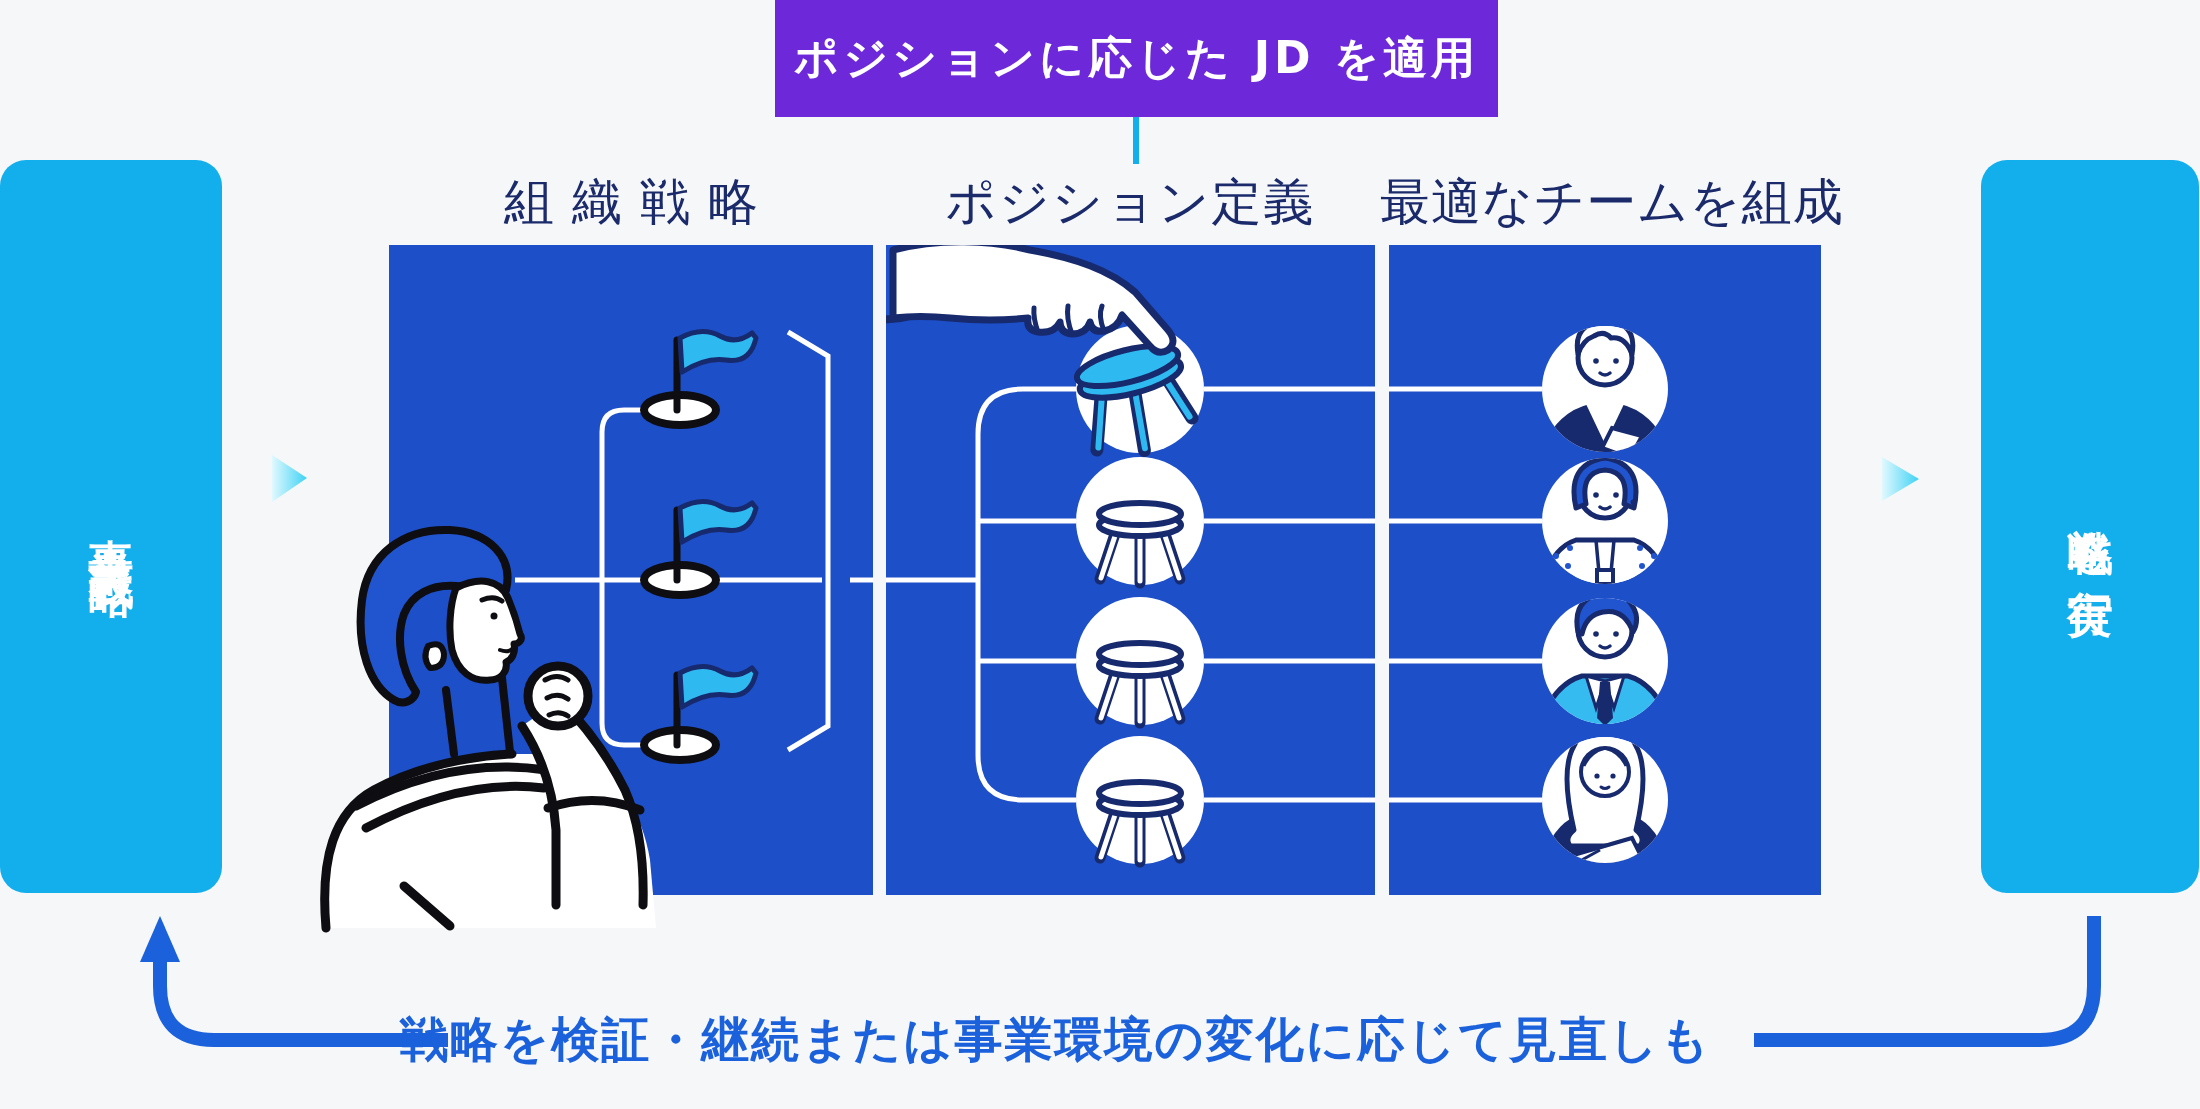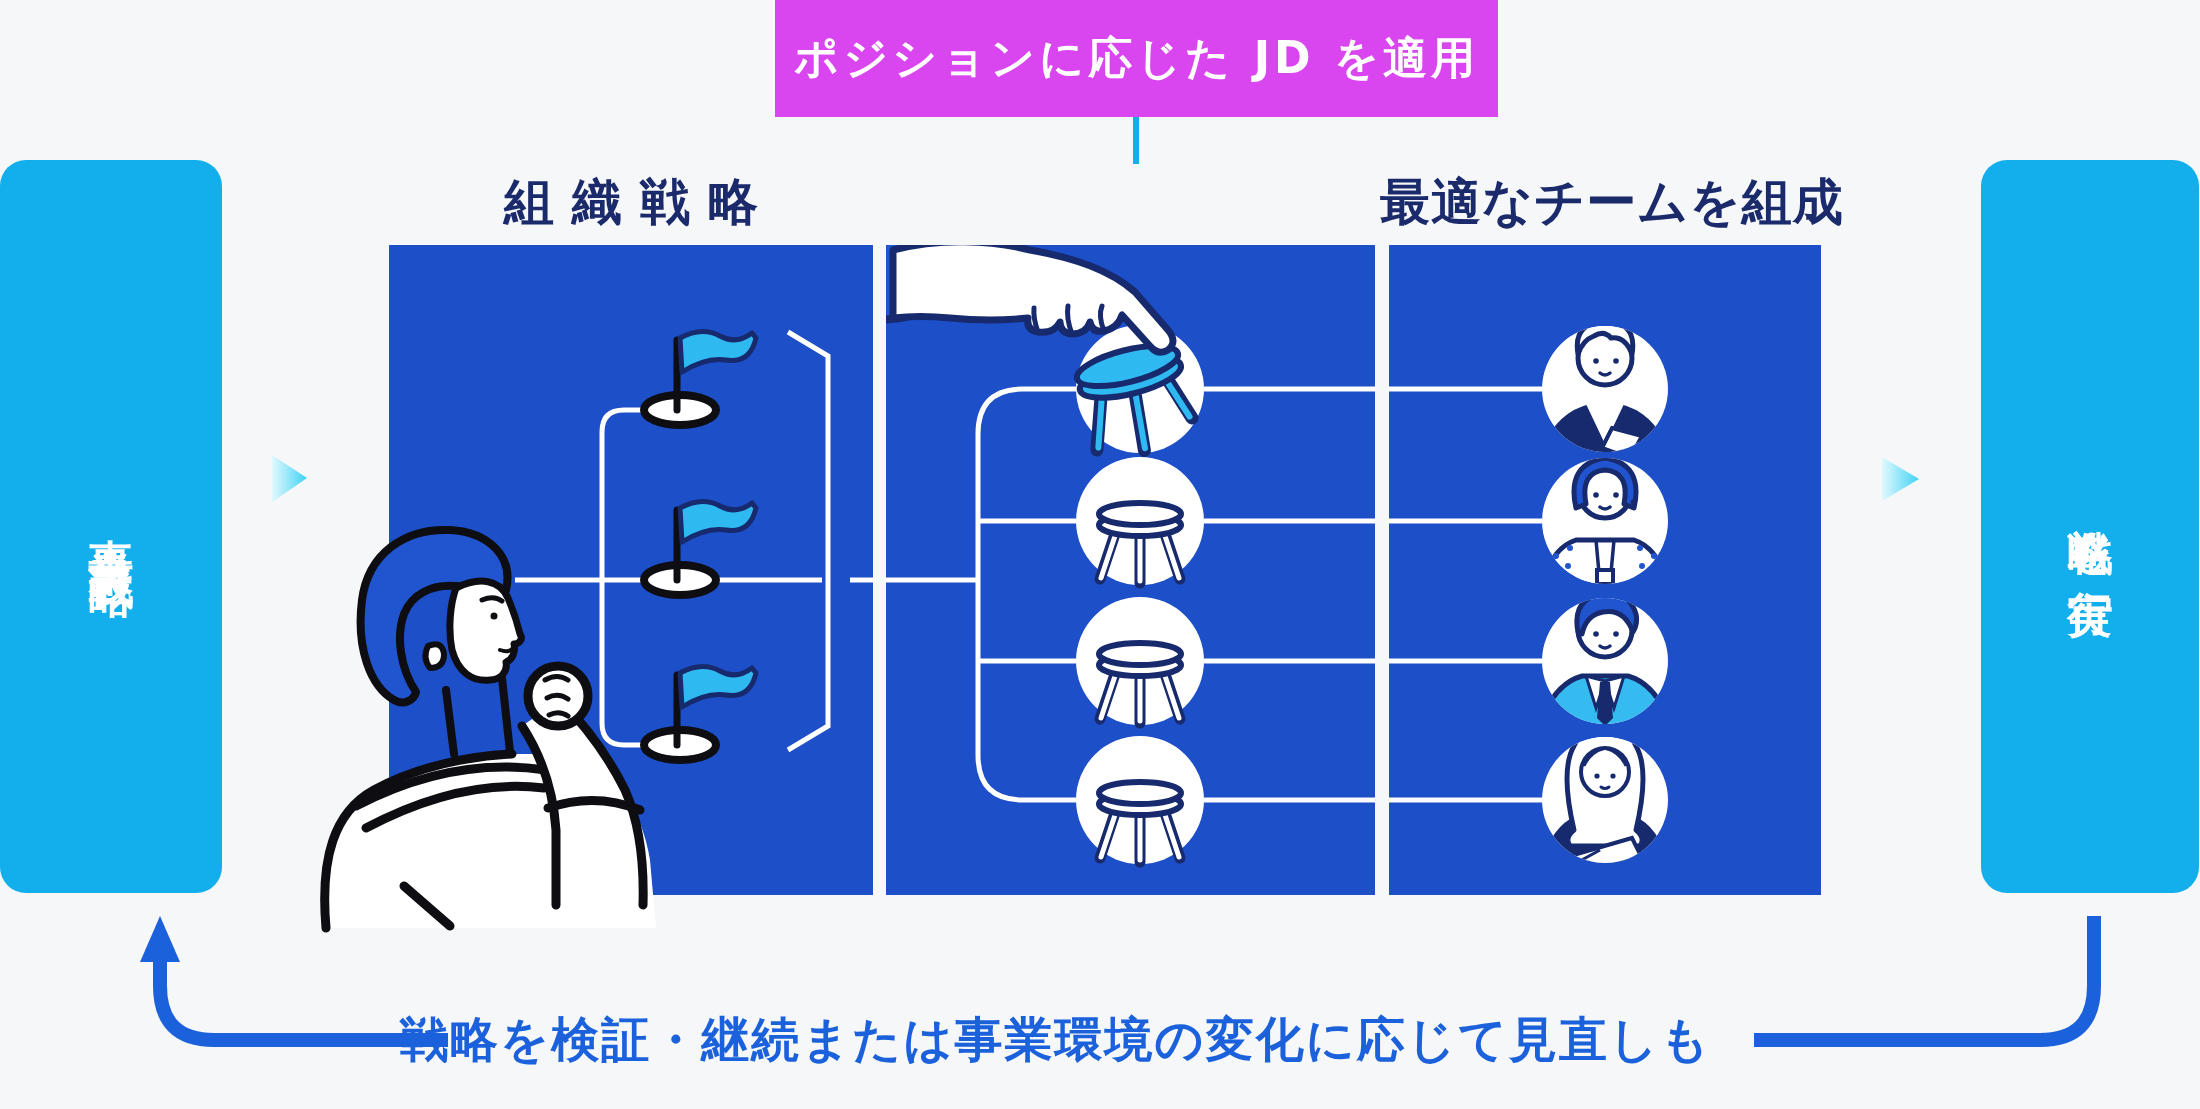--- a/index.html
+++ b/index.html
@@ -1,23 +1,23 @@
 <!DOCTYPE html>
 <html><head>
 <meta charset="utf-8">
 <style>
   html,body{margin:0;padding:0;background:#e8eaec;}
   .stage{position:relative;width:2200px;height:1109px;background:#F6F7F8;overflow:hidden;
          font-family:"DejaVu Sans","Liberation Sans",sans-serif;}
-  .banner{position:absolute;left:775px;top:0;width:723px;height:117px;background:#d946ef;
+  .banner{position:absolute;left:775px;top:0;width:723px;height:117px;background:#6d28d9;
           color:#fff;font-size:44px;font-weight:bold;letter-spacing:4px;
           display:flex;align-items:center;justify-content:center;white-space:nowrap;}
   .banner-stem{position:absolute;left:1133px;top:117px;width:6px;height:47px;background:#12AFEC;}
   .hdr{position:absolute;top:166px;height:72px;line-height:72px;text-align:center;
-       color:#1A2A6B;font-size:50px;font-weight:bold;white-space:nowrap;}
+       color:#1A2A6B;font-size:50px;font-weight:normal;white-space:nowrap;}
   .hdr1{left:389px;width:484px;letter-spacing:18px;text-indent:18px;}
   .hdr2{left:886px;width:489px;letter-spacing:2px;}
   .hdr3{left:1380px;width:450px;letter-spacing:1px;}
   .sidebox{position:absolute;top:160px;height:733px;background:#12AFEC;border-radius:26px;
            display:flex;align-items:center;justify-content:center;color:#fff;font-weight:bold;
            font-size:45px;writing-mode:vertical-rl;text-orientation:upright;}
   .sidebox.left{left:0;width:222px;letter-spacing:12px;}
   .sidebox.right{left:1981px;width:218px;letter-spacing:3px;}
   .panel{position:absolute;top:245px;height:650px;background:#1D4FC8;}
   .p1{left:389px;width:484px;}
@@ -31,20 +31,21 @@
 <body>
 
 <div class="stage">
 
   <div class="banner">
     <span>ポジションに応じた JD を適用</span>
   </div>
   <div class="banner-stem"></div>
 
   <div class="hdr hdr1">組織戦略</div>
+  <div class="hdr hdr2">ポジション定義</div>
   <div class="hdr hdr3">最適なチームを組成</div>
 
   <div class="sidebox left">
     <span>事業戦略</span>
   </div>
   <div class="sidebox right">
     <span>戦略を実行</span>
   </div>
 
   <div class="panel p1"></div>

